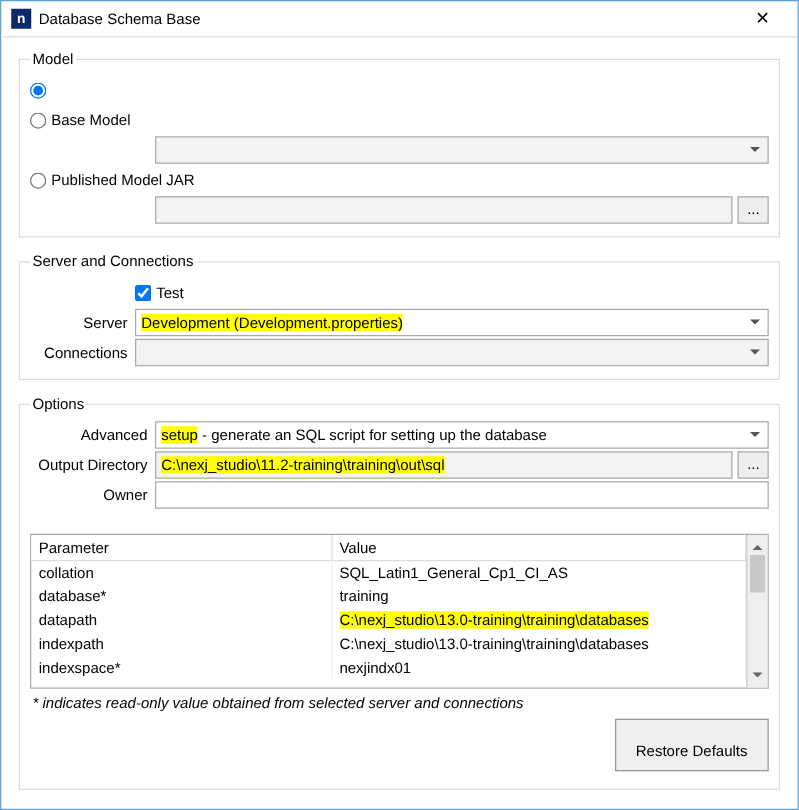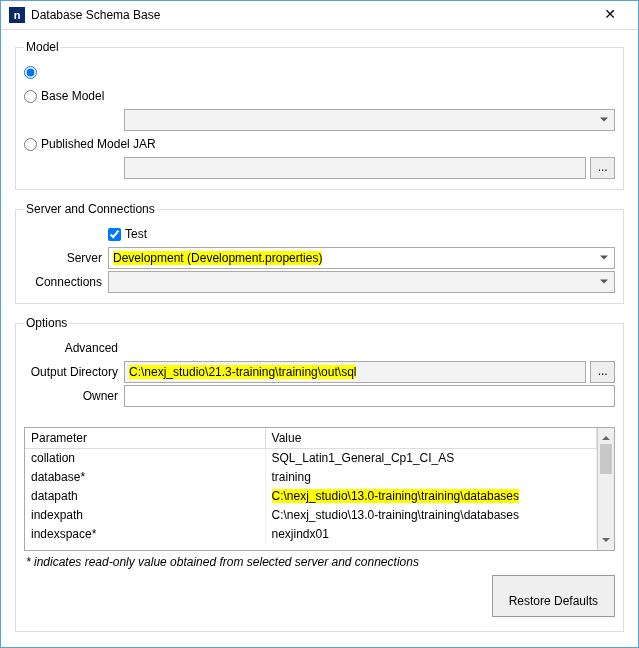--- a/index.html
+++ b/index.html
@@ -265,28 +265,35 @@
         </div>
       </div>
     </div>
   </fieldset>
 
   <fieldset class="group" style="flex:1;">
     <legend>Options</legend>
 
     <div class="row">
       <div class="lbl">Advanced</div>
+      <div class="ctl">
+        <div class="select">
+          <span>
+            <span class="hl">setup</span><span> - generate an SQL script for setting up the database</span>
+          </span>
+        </div>
+      </div>
     </div>
 
 
     <div class="row">
       <div class="lbl">Output Directory</div>
       <div class="ctl">
         <div class="text-input" style="background:#f3f3f3;">
-          <span class="hl">C:\nexj_studio\21.3-training\training\out\sql</span>
+          <span class="hl">C:\nexj_studio\11.2-training\training\out\sql</span>
         </div>
         <div class="btn-small">
           <span>...</span>
         </div>
       </div>
     </div>
 
     <div class="row">
       <div class="lbl">Owner</div>
       <div class="ctl">

